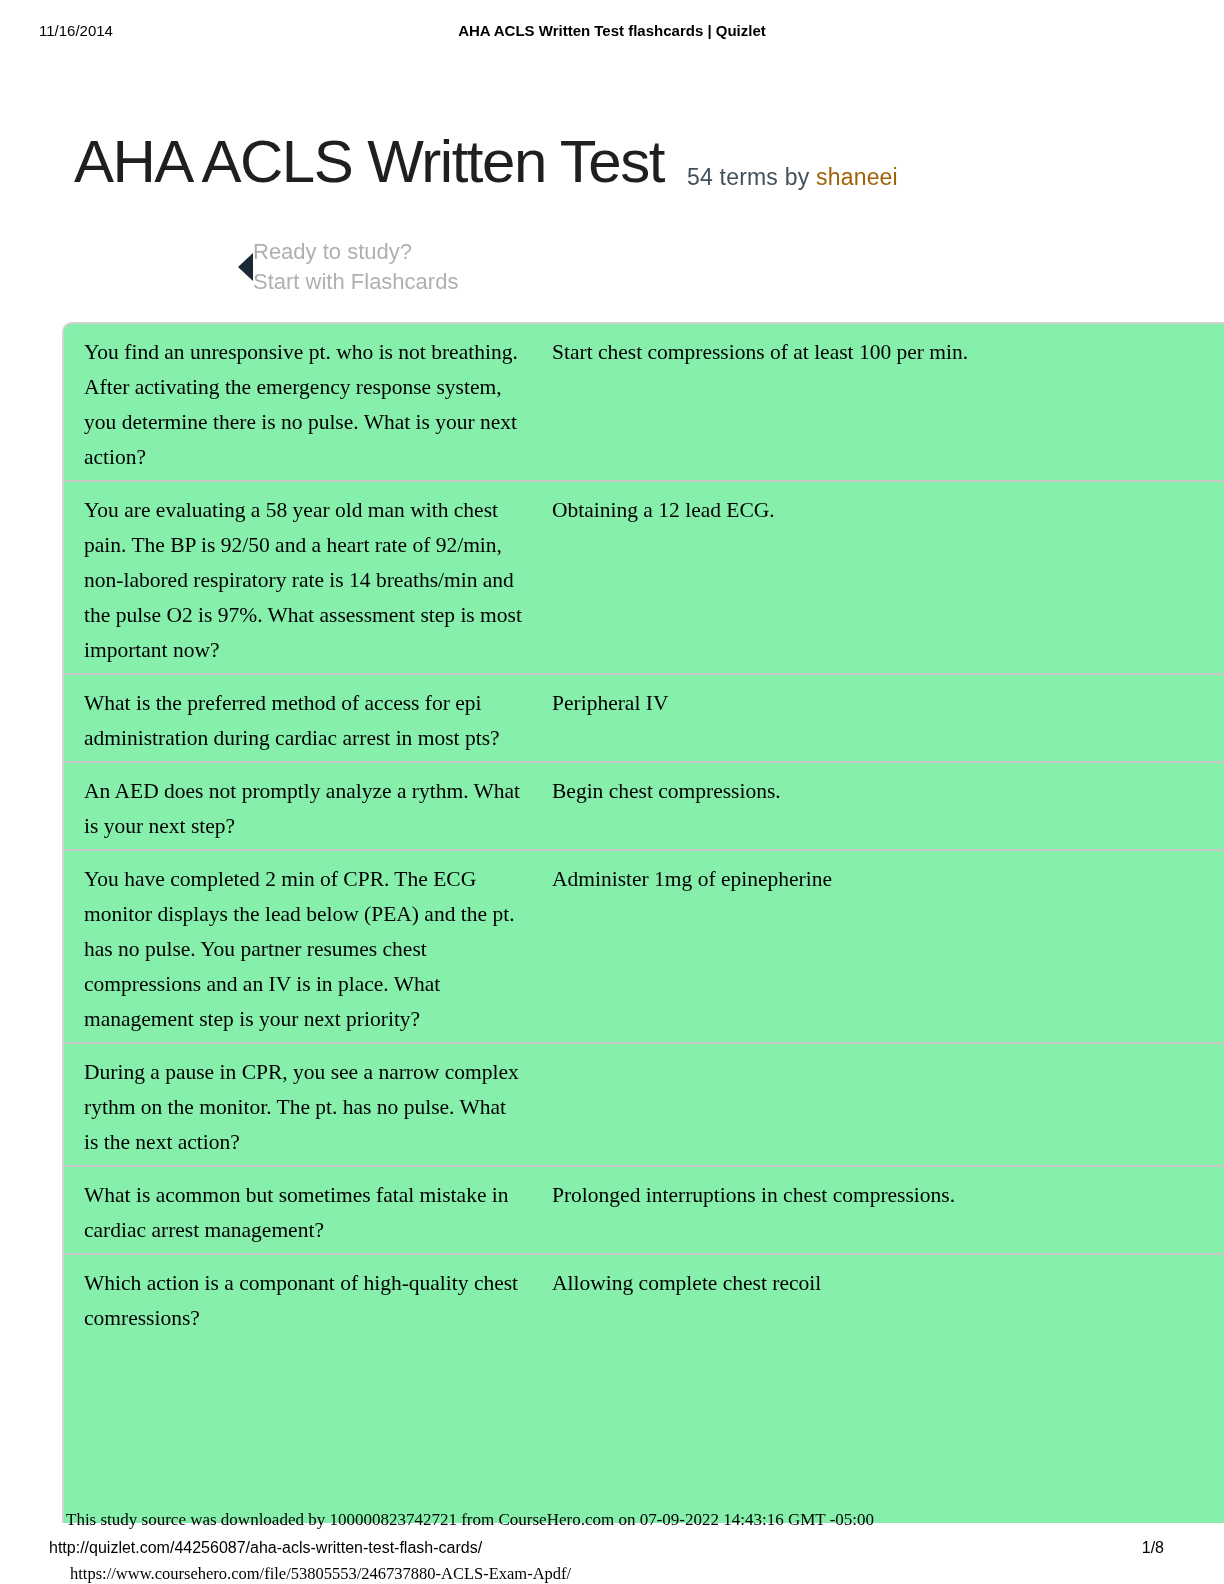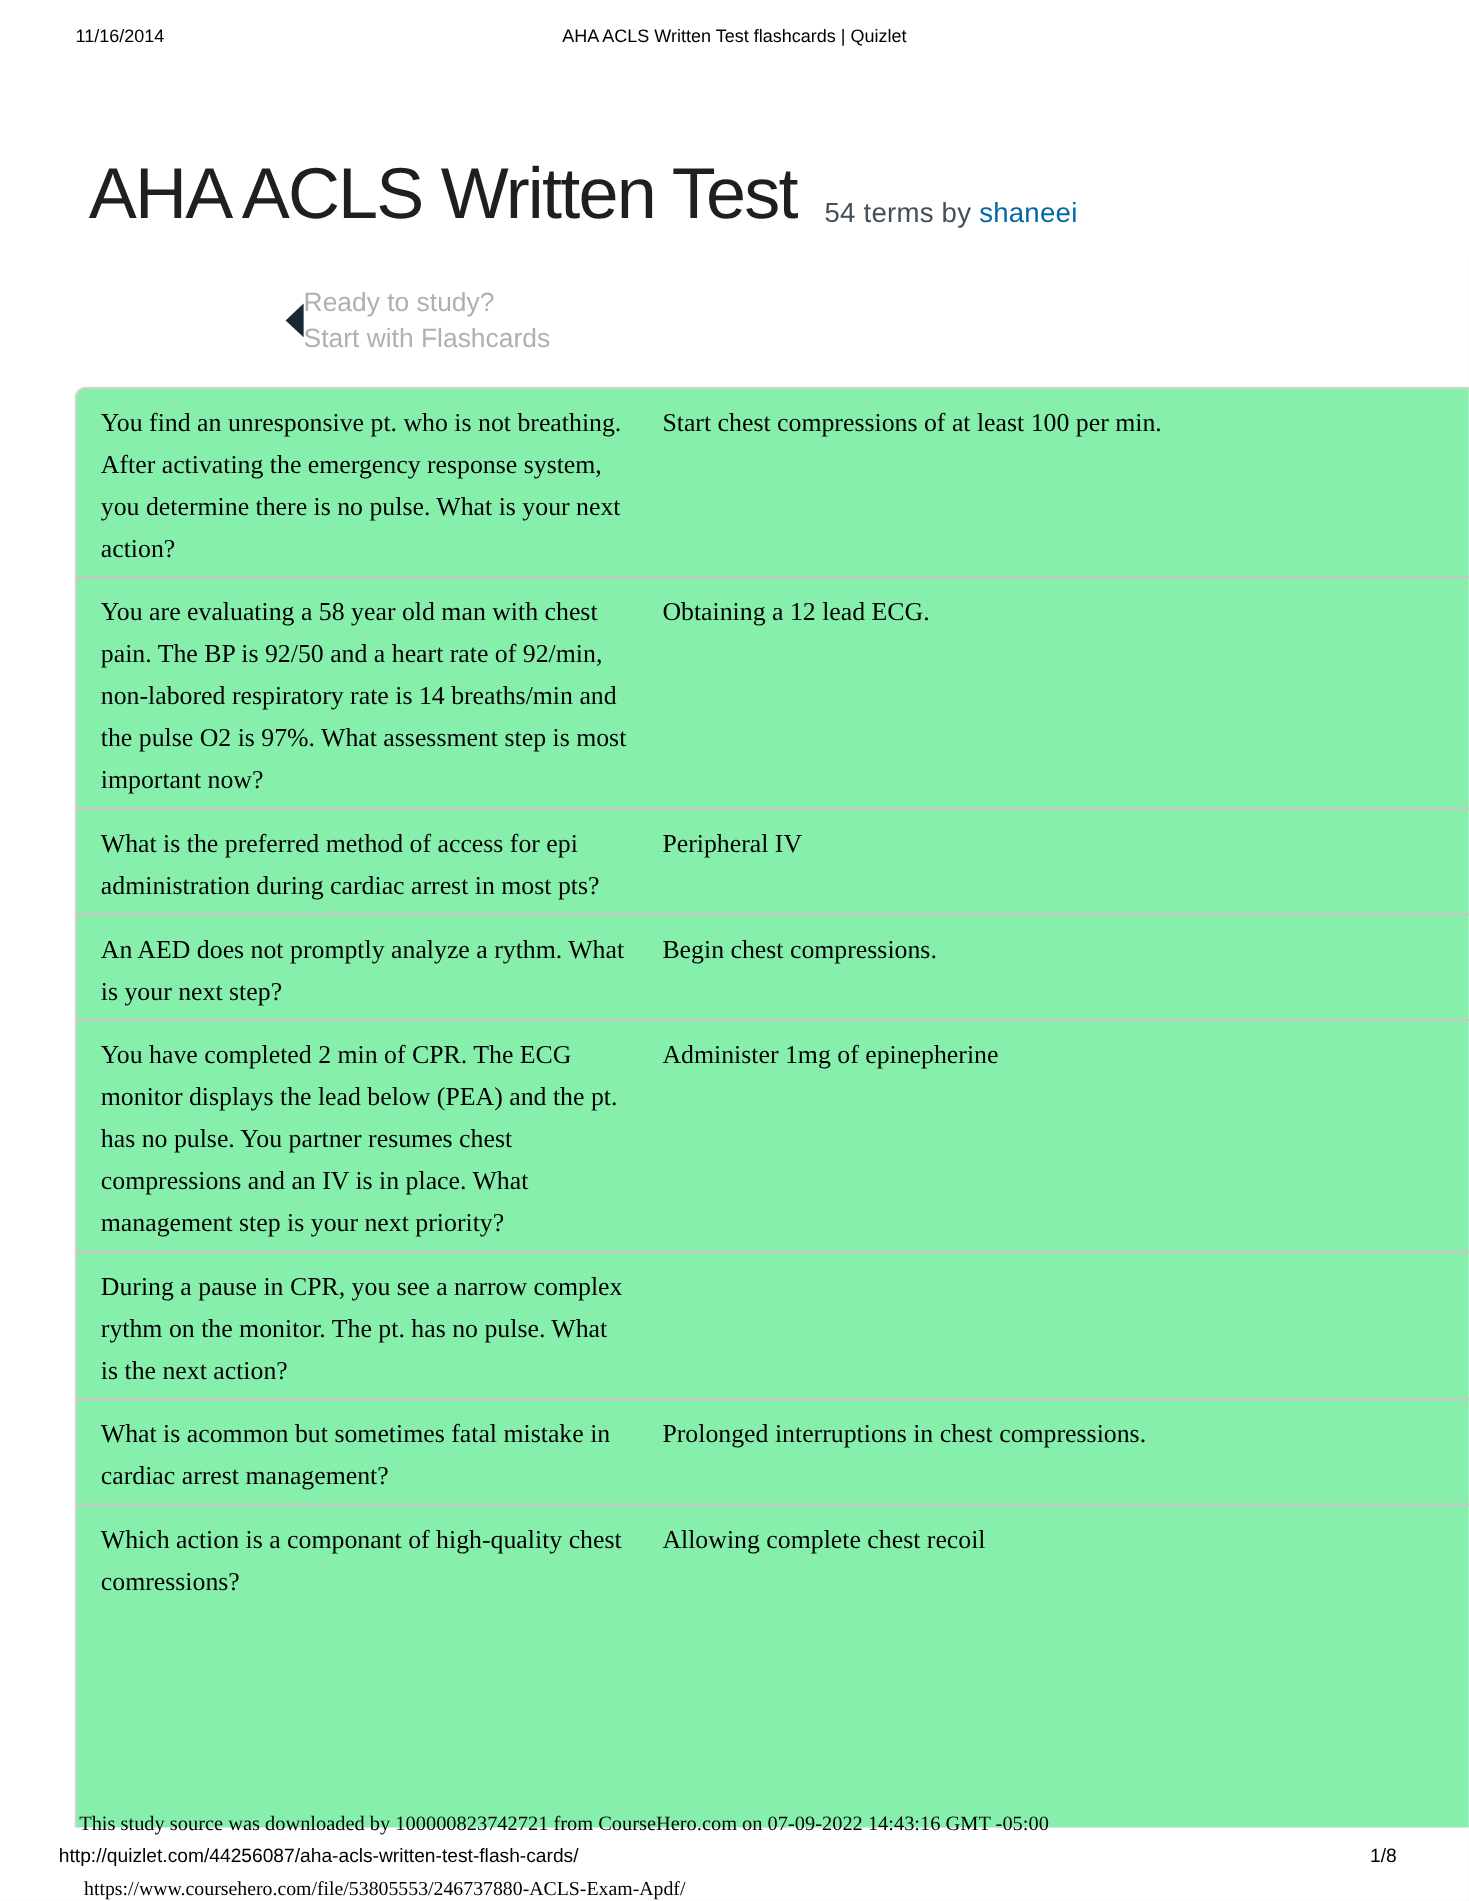--- a/index.html
+++ b/index.html
@@ -7,39 +7,39 @@
   body {
     position:relative;
     width:1224px; height:1584px;
     font-family:"Liberation Sans", sans-serif;
     color:#000;
     overflow:hidden;
   }
 
   
   .ph-date {
-    position:absolute; top:22px; left:63px;
+    position:absolute; top:22px; left:39px;
     font-size:15px; color:#000;
   }
   .ph-title {
     position:absolute; top:22px; left:0; right:0;
-    text-align:center; font-size:15px; color:#000;
+    text-align:center; font-size:15px; color:#000;font-weight:bold;
   }
 
   
   .set-title {
     position:absolute; top:132px; left:74px;
     font-size:60px; font-weight:300; letter-spacing:-1.5px;
     color:#1f1f1f; line-height:1;
   }
   .set-meta {
     position:absolute; top:164px; left:687px;
     font-size:23px; color:#43505a; letter-spacing:0.2px;
   }
-  .set-meta .author { color:#0369a1;margin-top:24px; }
+  .set-meta .author { color:#a16207;margin-top:24px; }
 
   
   .study-prompt {
     position:absolute; top:237px; left:238px;
     display:flex; align-items:flex-start;
   }
   .arrow-icon {
     width:0; height:0; margin-top:16px;
     border-top:14px solid transparent;
     border-bottom:14px solid transparent;

